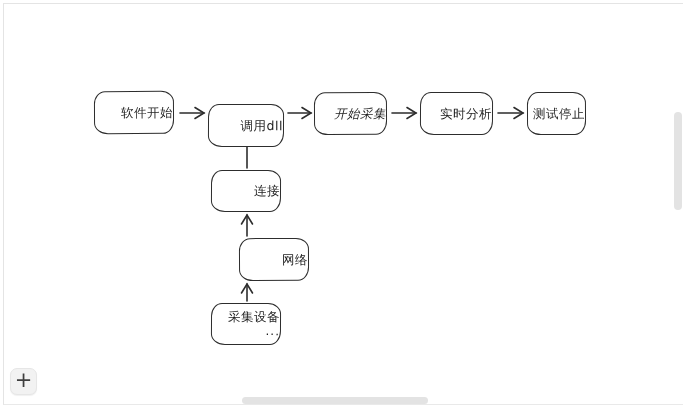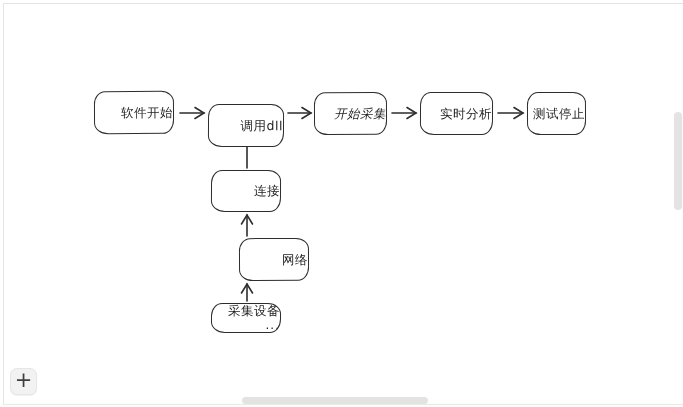--- a/index.html
+++ b/index.html
@@ -134,21 +134,21 @@
       </div>
       <div class="node" style="left: 527px; top: 92px; width: 59px; height: 43px;">
         <span>测试停止</span>
       </div>
       <div class="node" style="left: 211px; top: 170px; width: 70px; height: 42px;">
         <span>连接</span>
       </div>
       <div class="node" style="left: 211px; top: 238px; width: 70px; height: 43px; margin-left: 28px;">
         <span>网络</span>
       </div>
-      <div class="node" style="left: 211px; top: 303px; width: 70px; height: 30px;">
+      <div class="node" style="left: 211px; top: 303px; width: 70px; height: 42px;">
         <span>采集设备</span>
         <span class="sub">...</span>
       </div>
     </div>
 
   <div class="add-button">+</div>
 
   <div class="v-scrollbar-thumb"></div>
   <div class="h-scrollbar-thumb"></div>
 </div>

